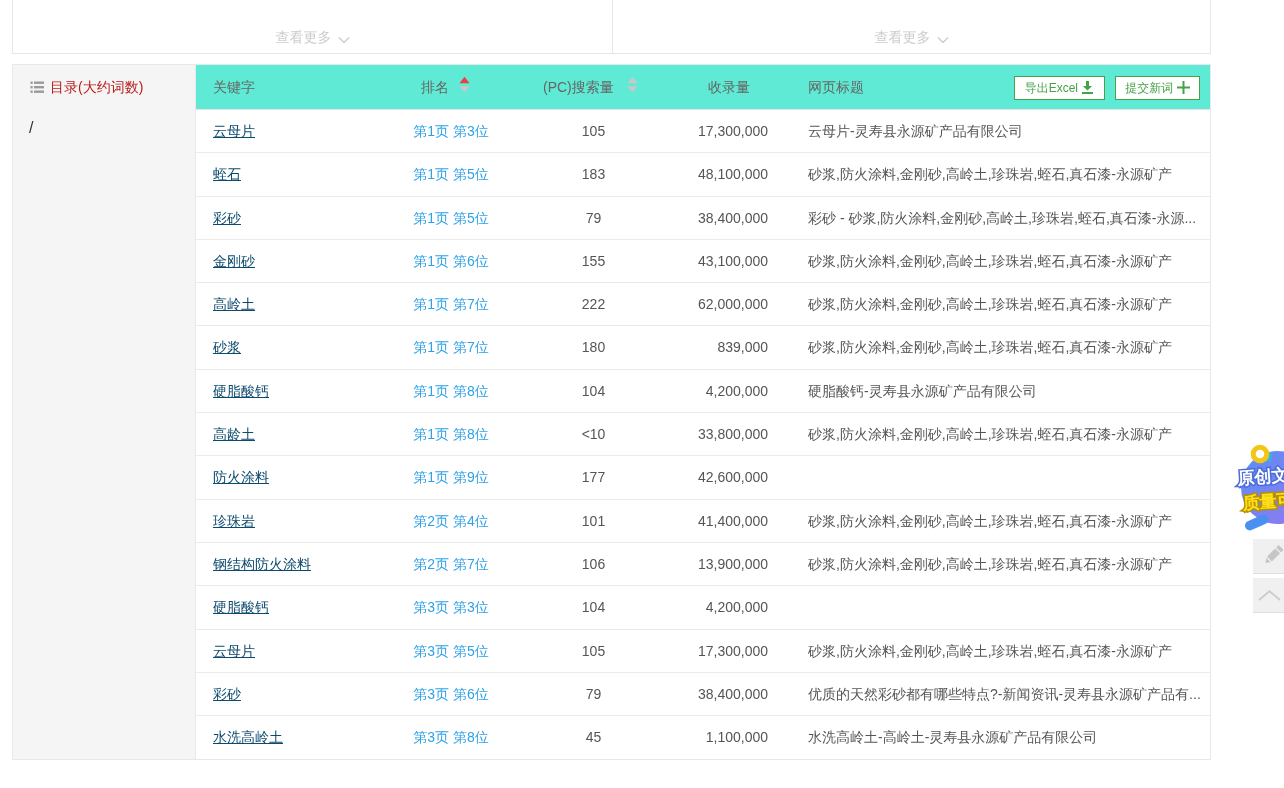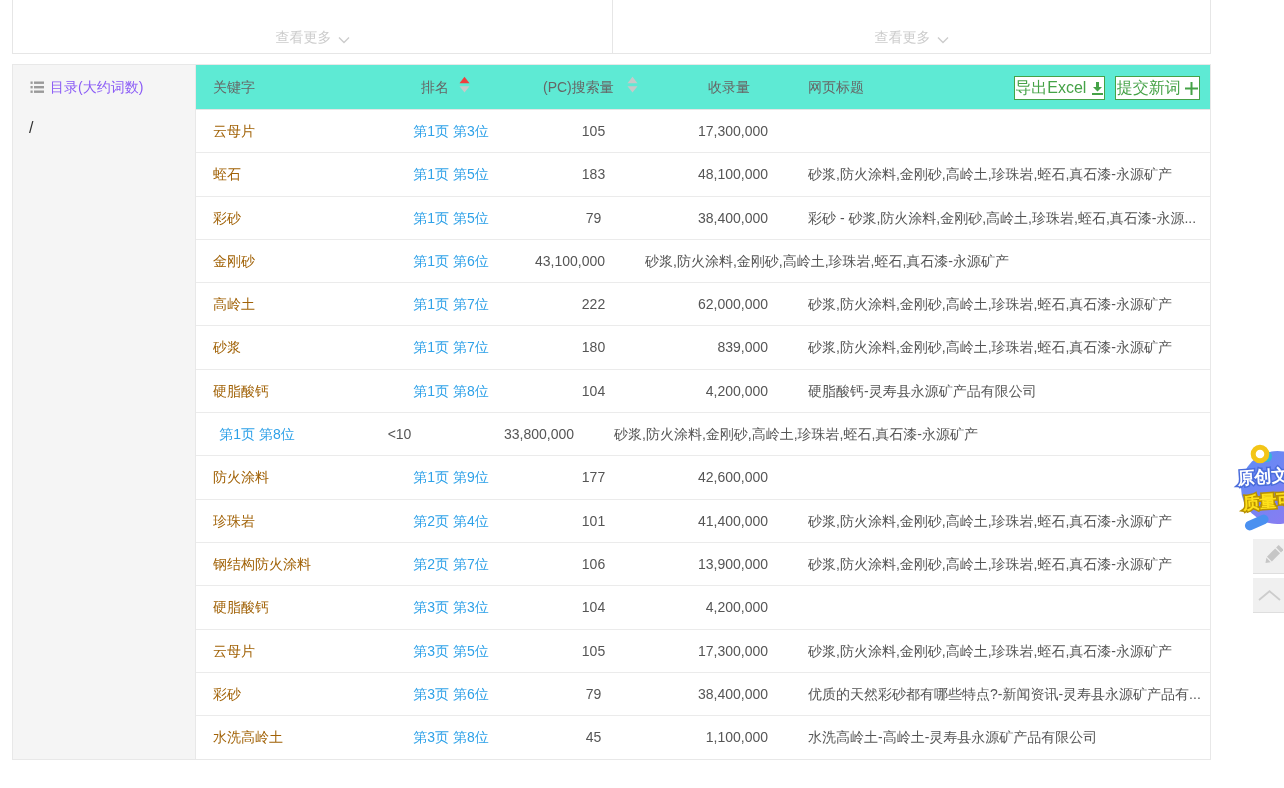--- a/index.html
+++ b/index.html
@@ -9,45 +9,45 @@
 .abs { position:absolute; }
 
 
 .topline { background:#e6e6e6; }
 .more { color:#ccc; font-size:14px; text-align:center; top:27px; height:20px; line-height:20px; }
 .more svg { vertical-align:-2px; margin-left:6px; }
 
 
 #sidebar { left:12px; top:64px; width:184px; height:696px; background:#f5f5f5;
   border:1px solid #e8e8e8; }
-#sb-title { position:absolute; left:17px; top:11px; color:#8b5cf6; font-size:14px; line-height:22px;text-align:center; }
+#sb-title { position:absolute; left:17px; top:11px; color:#b91c1c; font-size:14px; line-height:22px;text-align:center; }
 #sb-title svg { vertical-align:-2px; margin-right:5px; }
 #sb-slash { position:absolute; left:16px; top:54px; color:#333; font-size:16px; }
 
 
 #tablewrap { left:196px; top:64px; width:1015px; height:696px;
   border:1px solid #e8e8e8; border-left:none; }
 #thead { position:relative; height:45px; background:#5eead4; border-bottom:1px solid #e5e5e5;
   color:#666; font-size:14px; }
 #thead .hc { position:absolute; top:0; height:45px; line-height:45px; }
 .row { position:relative; height:43.3px; border-bottom:1px solid #ebebeb; font-size:14px;
   line-height:42.27px; white-space:nowrap; display:flex; }
 .row:last-child { border-bottom:none; }
-.c1 { width:194px; padding-left:17px; color:#a16207; }
+.c1 { width:194px; padding-left:17px; color:#0c4a6e;text-decoration:underline; }
 .c2 { width:122px; text-align:center; color:#2ea1e8; }
 .c3 { width:163px; text-align:center; color:#555; }
 .c4 { width:107px; text-align:right; padding-right:14px; color:#555; }
 .c5 { width:427px; padding-left:26px; color:#555; overflow:hidden; }
 
 
 .arr { display:inline-block; vertical-align:middle; margin-left:10px; }
 
 
 .gbtn { position:absolute; top:11px; height:24px; border:1px solid #45a247; color:#45a247;
-  font-size:16px; line-height:22px; text-align:center; background:#fff; }
+  font-size:12px; line-height:22px; text-align:center; background:#fff; }
 </style>
 </head>
 <body>
 
 <div class="abs topline" style="left:12px; top:0; width:1px; height:53px;"></div>
 <div class="abs topline" style="left:612px; top:0; width:1px; height:53px;"></div>
 <div class="abs topline" style="left:1210px; top:0; width:1px; height:53px;"></div>
 <div class="abs topline" style="left:12px; top:53px; width:1199px; height:1px;"></div>
 <div class="abs more" style="left:13px; width:599px;">查看更多<svg width="12" height="8" viewBox="0 0 12 8">
       <path d="M1 1.5 L6 6.5 L11 1.5" fill="none" stroke="#ccc" stroke-width="1.4"></path>
@@ -90,38 +90,40 @@
     <div class="gbtn" style="left:919px; width:85px;">提交新词 <svg width="13" height="13" viewBox="0 0 13 13" style="vertical-align:-2px">
           <path d="M5.5 0 h2 v5.5 h5.5 v2 h-5.5 v5.5 h-2 v-5.5 H0 v-2 h5.5 Z" fill="#45a247"></path>
         </svg></div>
   </div>
   <div id="tbody">
 <div class="row">
         <span class="c1">云母片</span>
         <span class="c2">第1页 第3位</span>
         <span class="c3">105</span>
         <span class="c4">17,300,000</span>
+        <span class="c5">云母片-灵寿县永源矿产品有限公司</span>
       </div>
 <div class="row">
         <span class="c1">蛭石</span>
         <span class="c2">第1页 第5位</span>
         <span class="c3">183</span>
         <span class="c4">48,100,000</span>
         <span class="c5">砂浆,防火涂料,金刚砂,高岭土,珍珠岩,蛭石,真石漆-永源矿产</span>
       </div>
 <div class="row">
         <span class="c1">彩砂</span>
         <span class="c2">第1页 第5位</span>
         <span class="c3">79</span>
         <span class="c4">38,400,000</span>
         <span class="c5">彩砂 - 砂浆,防火涂料,金刚砂,高岭土,珍珠岩,蛭石,真石漆-永源...</span>
       </div>
 <div class="row">
         <span class="c1">金刚砂</span>
         <span class="c2">第1页 第6位</span>
+        <span class="c3">155</span>
         <span class="c4">43,100,000</span>
         <span class="c5">砂浆,防火涂料,金刚砂,高岭土,珍珠岩,蛭石,真石漆-永源矿产</span>
       </div>
 <div class="row">
         <span class="c1">高岭土</span>
         <span class="c2">第1页 第7位</span>
         <span class="c3">222</span>
         <span class="c4">62,000,000</span>
         <span class="c5">砂浆,防火涂料,金刚砂,高岭土,珍珠岩,蛭石,真石漆-永源矿产</span>
       </div>
@@ -133,20 +135,21 @@
         <span class="c5">砂浆,防火涂料,金刚砂,高岭土,珍珠岩,蛭石,真石漆-永源矿产</span>
       </div>
 <div class="row">
         <span class="c1">硬脂酸钙</span>
         <span class="c2">第1页 第8位</span>
         <span class="c3">104</span>
         <span class="c4">4,200,000</span>
         <span class="c5">硬脂酸钙-灵寿县永源矿产品有限公司</span>
       </div>
 <div class="row">
+        <span class="c1">高龄土</span>
         <span class="c2">第1页 第8位</span>
         <span class="c3">&lt;10</span>
         <span class="c4">33,800,000</span>
         <span class="c5">砂浆,防火涂料,金刚砂,高岭土,珍珠岩,蛭石,真石漆-永源矿产</span>
       </div>
 <div class="row">
         <span class="c1">防火涂料</span>
         <span class="c2">第1页 第9位</span>
         <span class="c3">177</span>
         <span class="c4">42,600,000</span>

